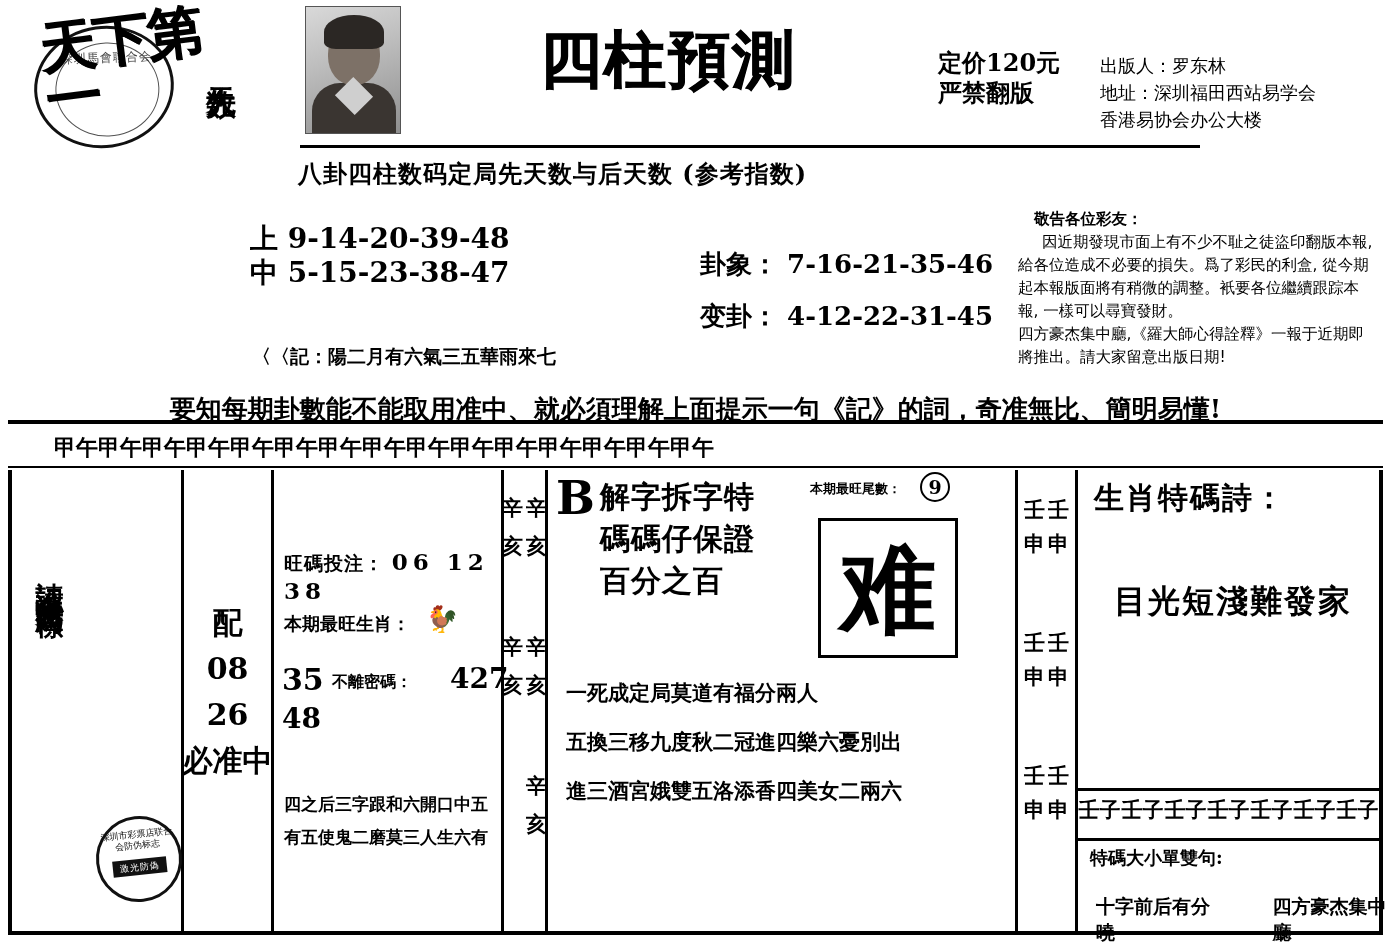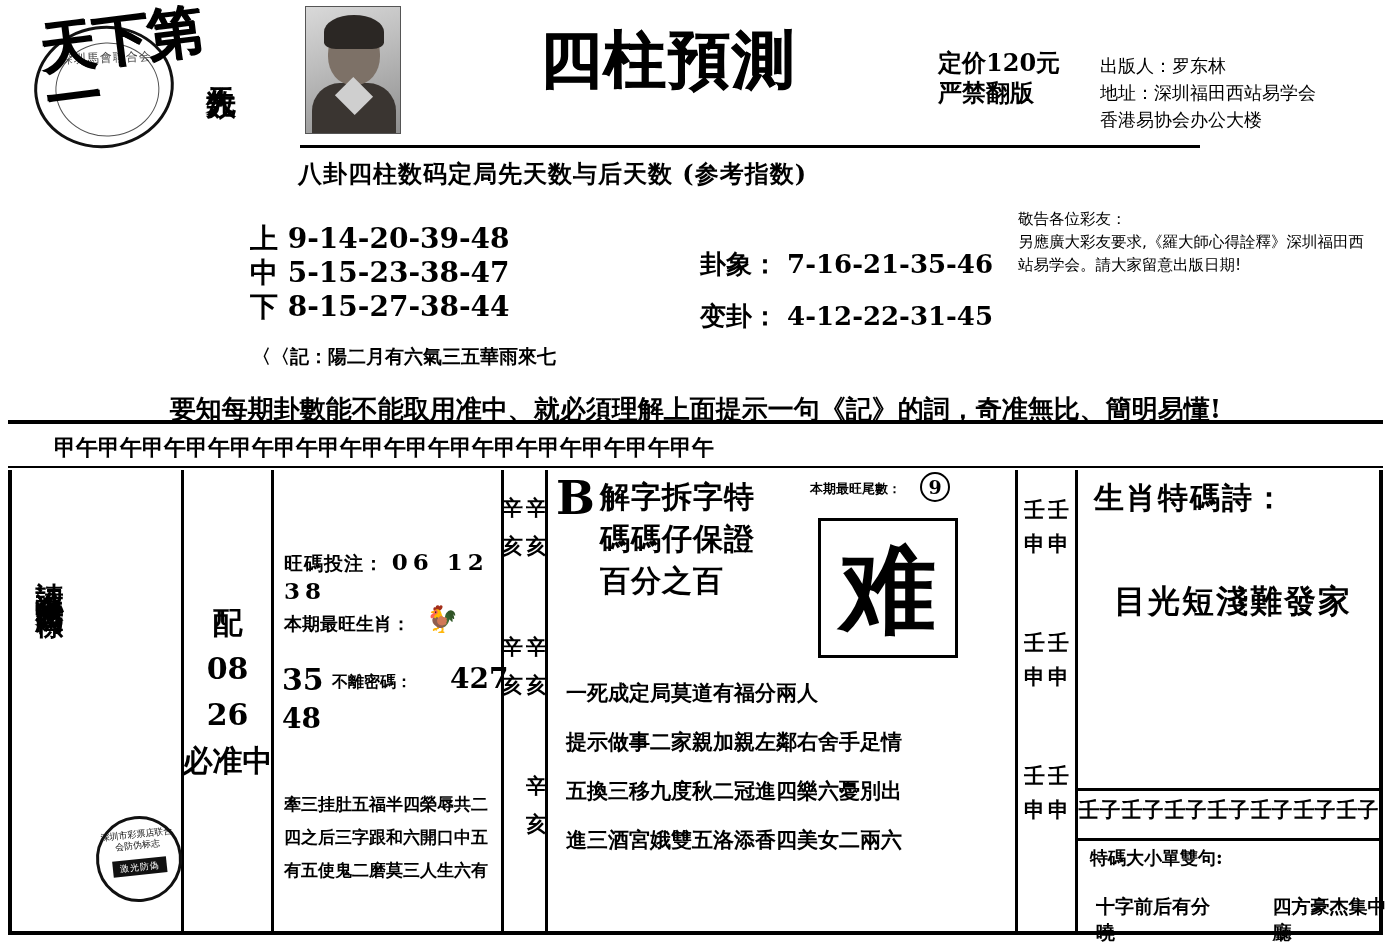--- a/index.html
+++ b/index.html
@@ -119,21 +119,21 @@
   .note-ji {
     position: absolute; left: 252px; top: 344px;
     font-family: "DejaVu Serif","Liberation Serif",serif;
     font-size: 19px; font-weight: 700;
   }
   .notice {
     position: absolute; left: 1018px; top: 208px; width: 360px;
     font-size: 15.5px; line-height: 23px;
     font-family: "DejaVu Sans","Liberation Sans",sans-serif;
   }
-  .notice .nt-title { font-weight: 400; }
+  .notice .nt-title { font-weight: 700; margin-left: 16px; }
   .notice p { margin: 0; }
   .notice .indent { text-indent: 24px; }
 
   .banner {
     position: absolute; left: 0; top: 392px; width: 1391px;
     text-align: center;
     font-family: "DejaVu Serif","Liberation Serif",serif;
     font-weight: 700; font-size: 26px;
   }
 
@@ -331,42 +331,39 @@
 
   <div class="nums-left">
     <div>
       <span>上</span>
       <span>9-14-20-39-48</span>
     </div>
     <div>
       <span>中</span>
       <span>5-15-23-38-47</span>
     </div>
-    <div>
-      <span>下</span>
-      <span>8-15-27-38-44</span>
-    </div>
   </div>
 
   <div class="nums-mid">
     <div>
       <span>卦象：</span>
       <span>7-16-21-35-46</span>
     </div>
     <div>
       <span>变卦：</span>
       <span>4-12-22-31-45</span>
     </div>
   </div>
 
   <div class="note-ji">〈〈記：陽二月有六氣三五華雨來七</div>
 
   <div class="notice">
     <p class="nt-title">敬告各位彩友：</p>
-    <p>另應廣大彩友要求,《羅大師心得詮釋》深圳福田西站易学会。請大家留意出版日期!</p>
+    <p class="indent">因近期發現市面上有不少不耻之徒盜印翻版本報, 給各位造成不必要的損失。爲了彩民的利盒, 從今期起本報版面將有稍微的調整。衹要各位繼續跟踪本報, 一樣可以尋寶發財。</p>
+    <p>四方豪杰集中廳,《羅大師心得詮釋》一報于近期即將推出。請大家留意出版日期!</p>
   </div>
 
   <div class="banner">要知每期卦數能不能取用准中、就必須理解上面提示一句《記》的詞，奇准無比、簡明易懂!</div>
 
   <div class="hr-thick" style="top:420px;"></div>
   <div class="hr-thin" style="top:466px;"></div>
 
   <div class="ganzhi-row">
     <span>甲午</span>
     <span>甲午</span>
@@ -409,21 +406,20 @@
         <span>旺碼投注：</span>
         <span class="digits">06  12  38</span>
       </div>
       <div class="zodiac">本期最旺生肖：</div>
       <div class="rooster">🐓</div>
       <div class="n35">35</div>
       <div class="secret">不離密碼：</div>
       <div class="n427">427</div>
       <div class="n48">48</div>
       <div class="poem">
-        <div>牽三挂肚五福半四榮辱共二</div>
         <div>四之后三字跟和六開口中五</div>
         <div>有五使鬼二磨莫三人生六有</div>
       </div>
     </div>
 
     <div class="col col-d">
       <div class="xinhai vert-text">辛亥 辛亥 辛亥 辛亥 辛亥</div>
     </div>
 
     <div class="col col-e">
@@ -431,21 +427,20 @@
       <div class="slogan">
         <div>解字拆字特</div>
         <div>碼碼仔保證</div>
         <div>百分之百</div>
       </div>
       <div class="tail-label">本期最旺尾數：</div>
       <div class="tail-num">9</div>
       <div class="hanzi-box">难</div>
       <div class="verses">
         <div>一死成定局莫道有福分兩人</div>
-        <div>提示做事二家親加親左鄰右舍手足情</div>
         <div>五換三移九度秋二冠進四樂六憂別出</div>
         <div>進三酒宮娥雙五洛添香四美女二兩六</div>
       </div>
     </div>
 
     <div class="col col-f">
       <div class="renshen vert-text">壬申 壬申 壬申 壬申 壬申 壬申</div>
     </div>
 
     <div class="col col-g">

